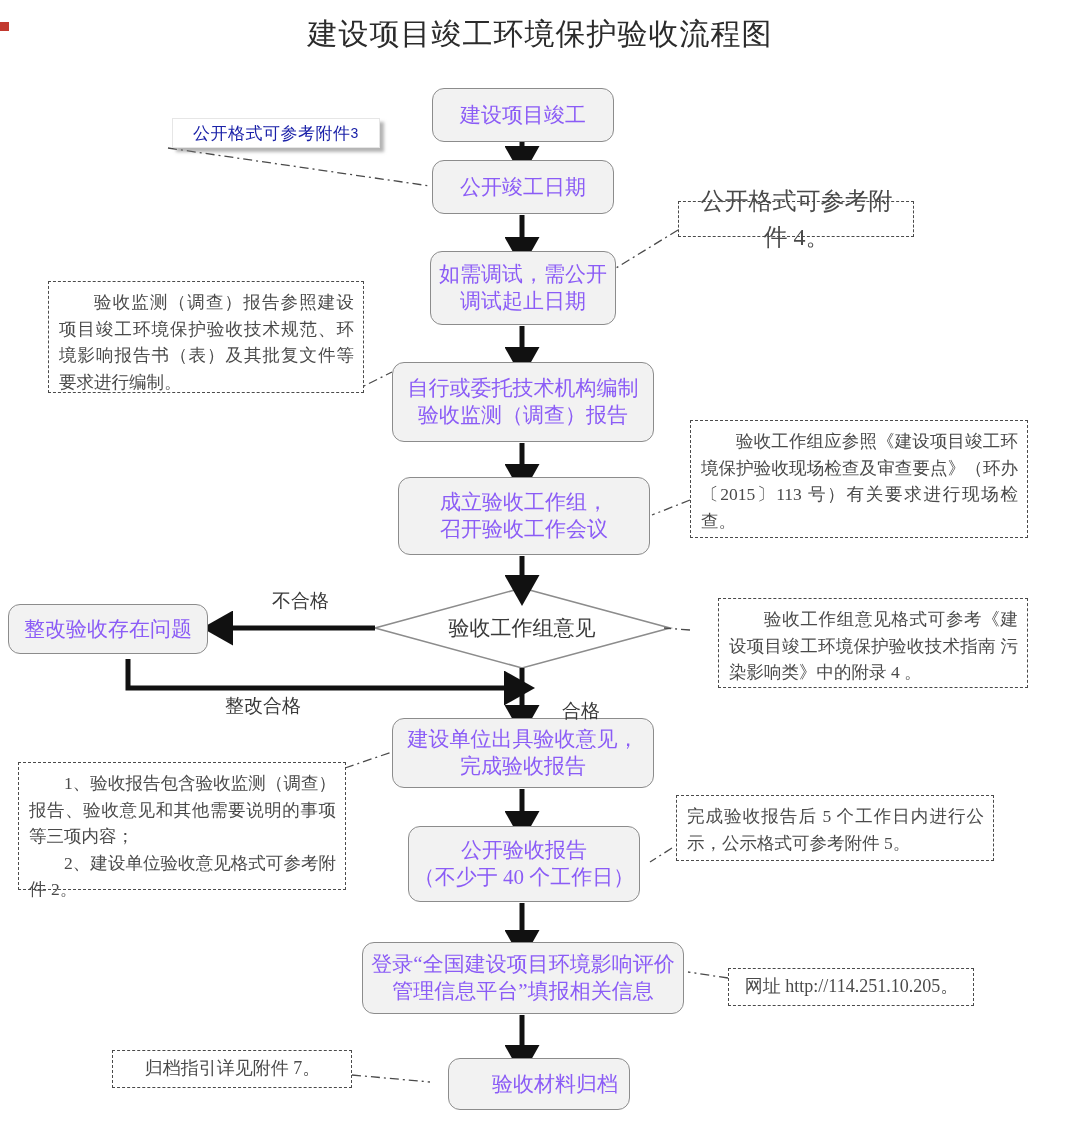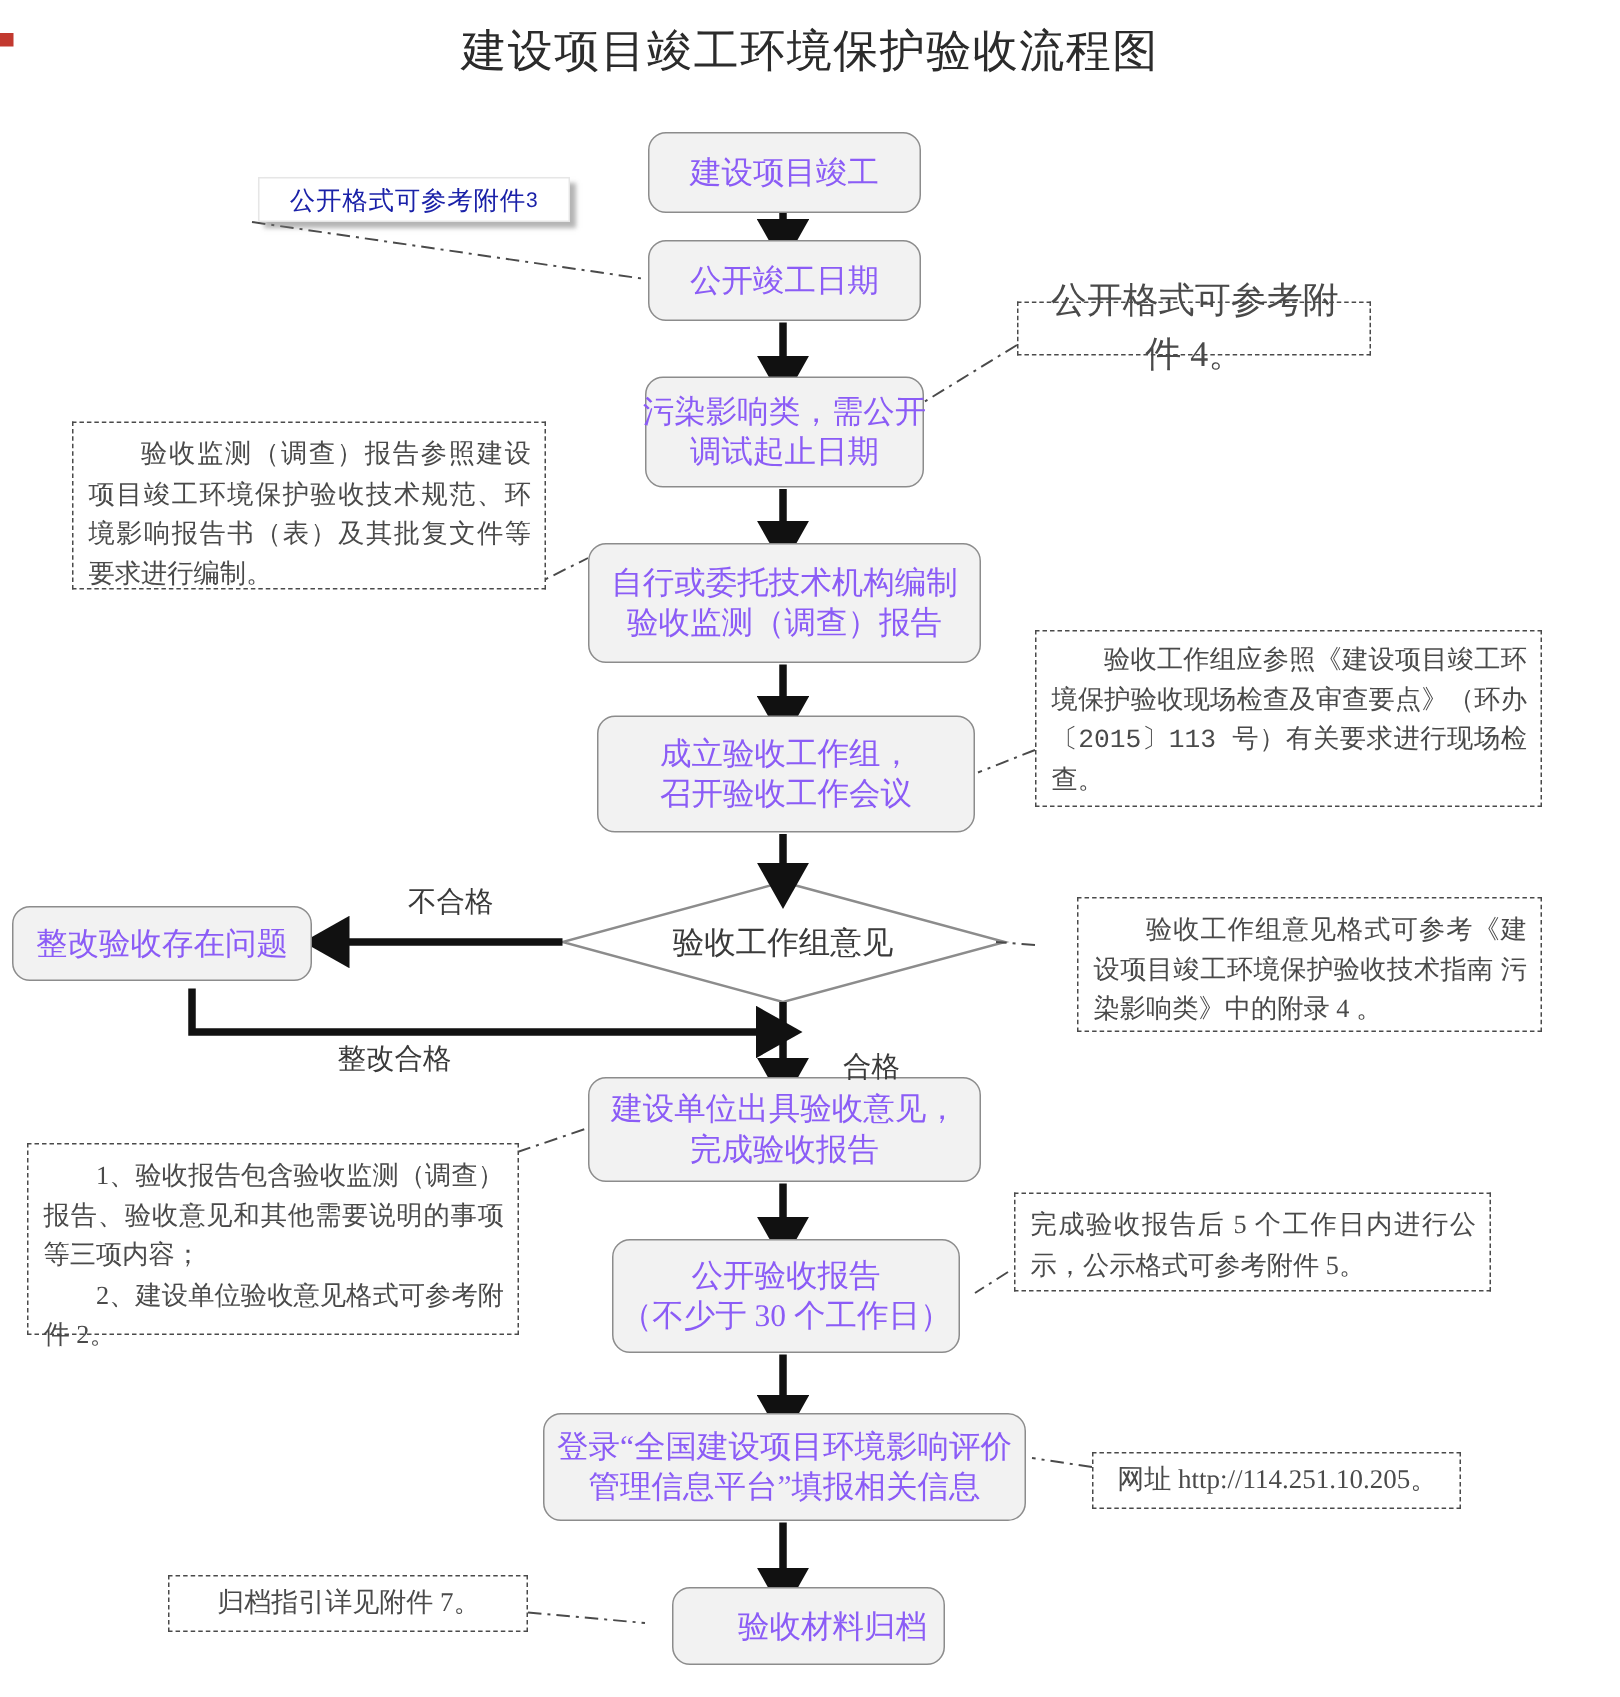--- a/index.html
+++ b/index.html
@@ -189,21 +189,21 @@
   <div class="node" style="left:432px; top:88px; width:182px; height:54px;">
     <span class="nl">建设项目竣工</span>
   </div>
 
   <div class="node" style="left:432px; top:160px; width:182px; height:54px;">
     <span class="nl">公开竣工日期</span>
   </div>
 
   <div class="node" style="left:430px; top:251px; width:186px; height:74px;">
     <div>
-      <span class="nl">污染影响类，需公开</span>
+      <span class="nl">如需调试，需公开</span>
       <span class="nl">调试起止日期</span>
     </div>
   </div>
 
   <div class="node" style="left:392px; top:362px; width:262px; height:80px;">
     <div>
       <span class="nl">自行或委托技术机构编制</span>
       <span class="nl">验收监测（调查）报告</span>
     </div>
   </div>
@@ -226,21 +226,21 @@
     </div>
   </div>
 
   <div class="node" style="left:8px; top:604px; width:200px; height:50px;">
     <span class="nl">整改验收存在问题</span>
   </div>
 
   <div class="node" style="left:408px; top:826px; width:232px; height:76px;">
     <div>
       <span class="nl">公开验收报告</span>
-      <span class="nl">（不少于 30 个工作日）</span>
+      <span class="nl">（不少于 40 个工作日）</span>
     </div>
   </div>
 
   <div class="node" style="left:362px; top:942px; width:322px; height:72px;">
     <div>
       <span class="nl">登录“全国建设项目环境影响评价</span>
       <span class="nl">管理信息平台”填报相关信息</span>
     </div>
   </div>
 
@@ -258,21 +258,21 @@
   </div>
 
   <div class="note center" style="left:678px; top:201px; width:236px; height:36px; font-size:24px;">
     <span>公开格式可参考附件 4。</span>
   </div>
 
   <div class="note" style="left:48px; top:281px; width:316px; height:112px;">
     <p class="indent">验收监测（调查）报告参照建设项目竣工环境保护验收技术规范、环境影响报告书（表）及其批复文件等要求进行编制。</p>
   </div>
 
-  <div class="note" style="left:690px; top:420px; width:338px; height:118px;font-family:Liberation Mono, monospace;">
+  <div class="note" style="left:690px; top:420px; width:338px; height:118px;">
     <p class="indent">验收工作组应参照《建设项目竣工环境保护验收现场检查及审查要点》（环办〔2015〕113 号）有关要求进行现场检查。</p>
   </div>
 
   <div class="note" style="left:718px; top:598px; width:310px; height:90px;">
     <p class="indent">验收工作组意见格式可参考《建设项目竣工环境保护验收技术指南 污染影响类》中的附录 4 。</p>
   </div>
 
   <div class="note" style="left:18px; top:762px; width:328px; height:128px;">
     <p class="indent">1、验收报告包含验收监测（调查）报告、验收意见和其他需要说明的事项等三项内容；</p>
     <p class="indent">2、建设单位验收意见格式可参考附件 2。</p>

